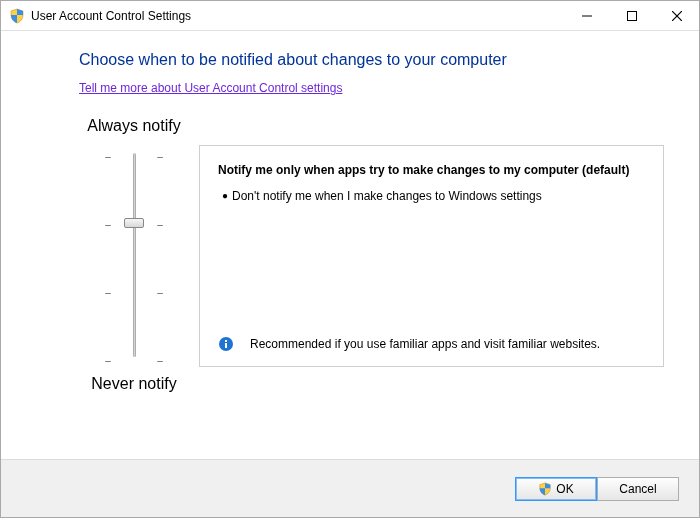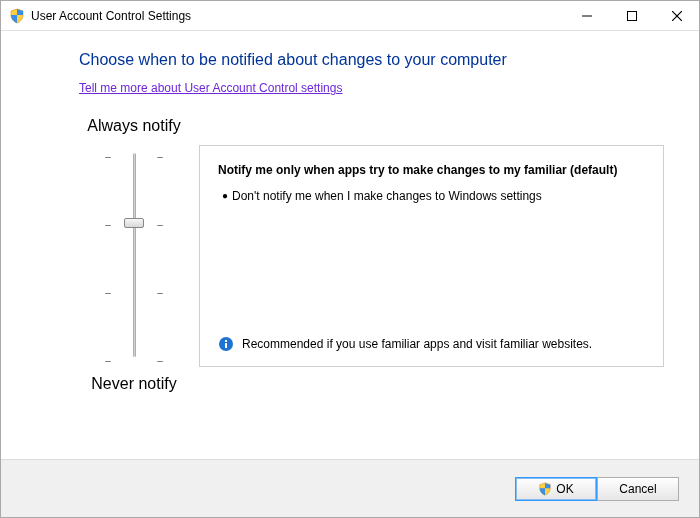--- a/index.html
+++ b/index.html
@@ -95,20 +95,21 @@
     display: flex; flex-direction: column;
   }
   .info-heading { font-weight: 700; font-size: 12px; margin: 0 0 10px 0; line-height: 1.35; }
   .bullet-row { display: flex; align-items: flex-start; margin-bottom: 8px; }
   .bullet { width: 14px; text-align: center; font-size: 10px; line-height: 16px; }
   .bullet-text { flex: 1; font-size: 12px; line-height: 1.35; }
   .reco-row {
     margin-top: auto;
     display: flex; align-items: flex-start;
     padding-top: 8px;
+    gap: 8px;
   }
   .reco-text { flex: 1; font-size: 12px; margin-left: 8px; line-height: 1.35; }
   .footer {
     height: 58px;
     border-top: 1px solid #dcdcdc;
     background: #f0f0f0;
     display: flex; align-items: center; justify-content: flex-end;
     padding-right: 20px; 
   }
   .btn {
@@ -180,21 +181,21 @@
           <div class="tick" style="top:210px">
               <span>–</span>
               <span>–</span>
             </div>
           <div class="thumb" style="top:78px"></div>
         </div>
         <div class="slider-label-bot">Never notify</div>
       </div>
 
       <div class="info-box">
-        <p class="info-heading">Notify me only when apps try to make changes to my familiar (default)</p>
+        <p class="info-heading">Notify me only when apps try to make changes to my computer (default)</p>
         <div class="bullet-row">
           <div class="bullet">●</div>
           <div class="bullet-text">Don't notify me when I make changes to Windows settings</div>
         </div>
         <div class="reco-row">
           <span>
             <svg width="16" height="16" viewBox="0 0 16 16">
               <circle cx="8" cy="8" r="7" fill="#1e74d2"></circle>
               <rect x="7" y="7" width="2" height="5" fill="#fff"></rect>
               <rect x="7" y="4" width="2" height="2" fill="#fff"></rect>

